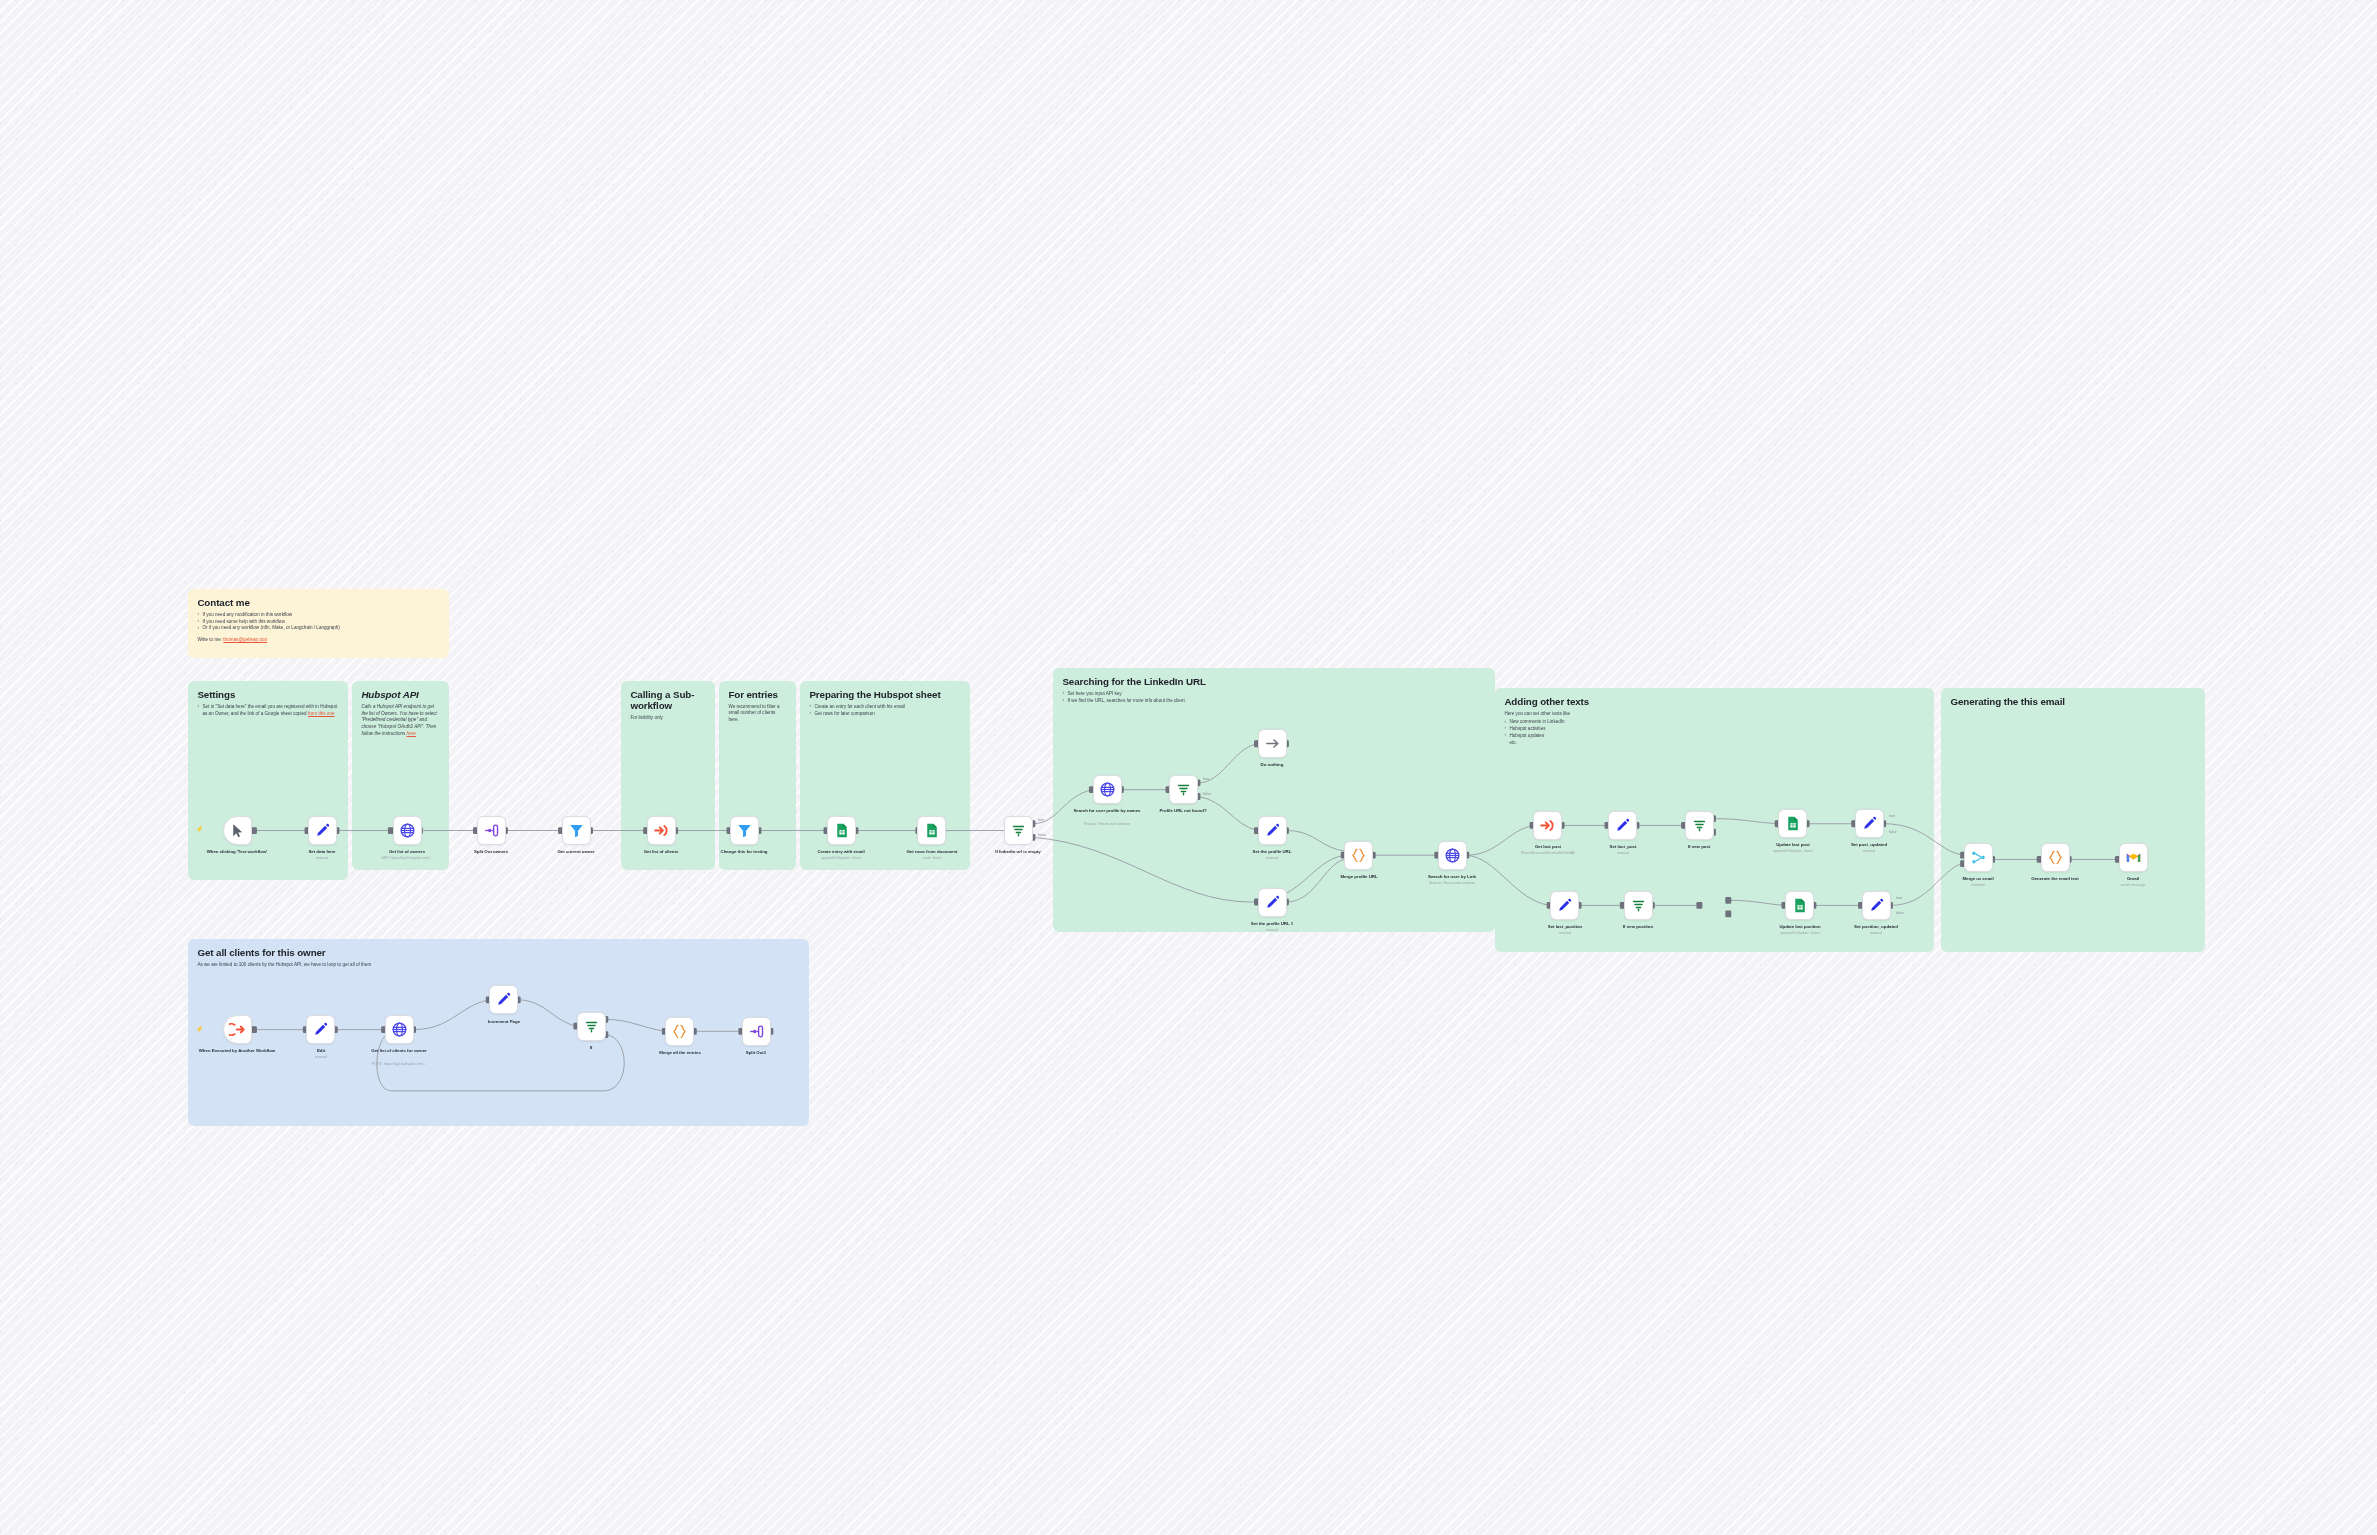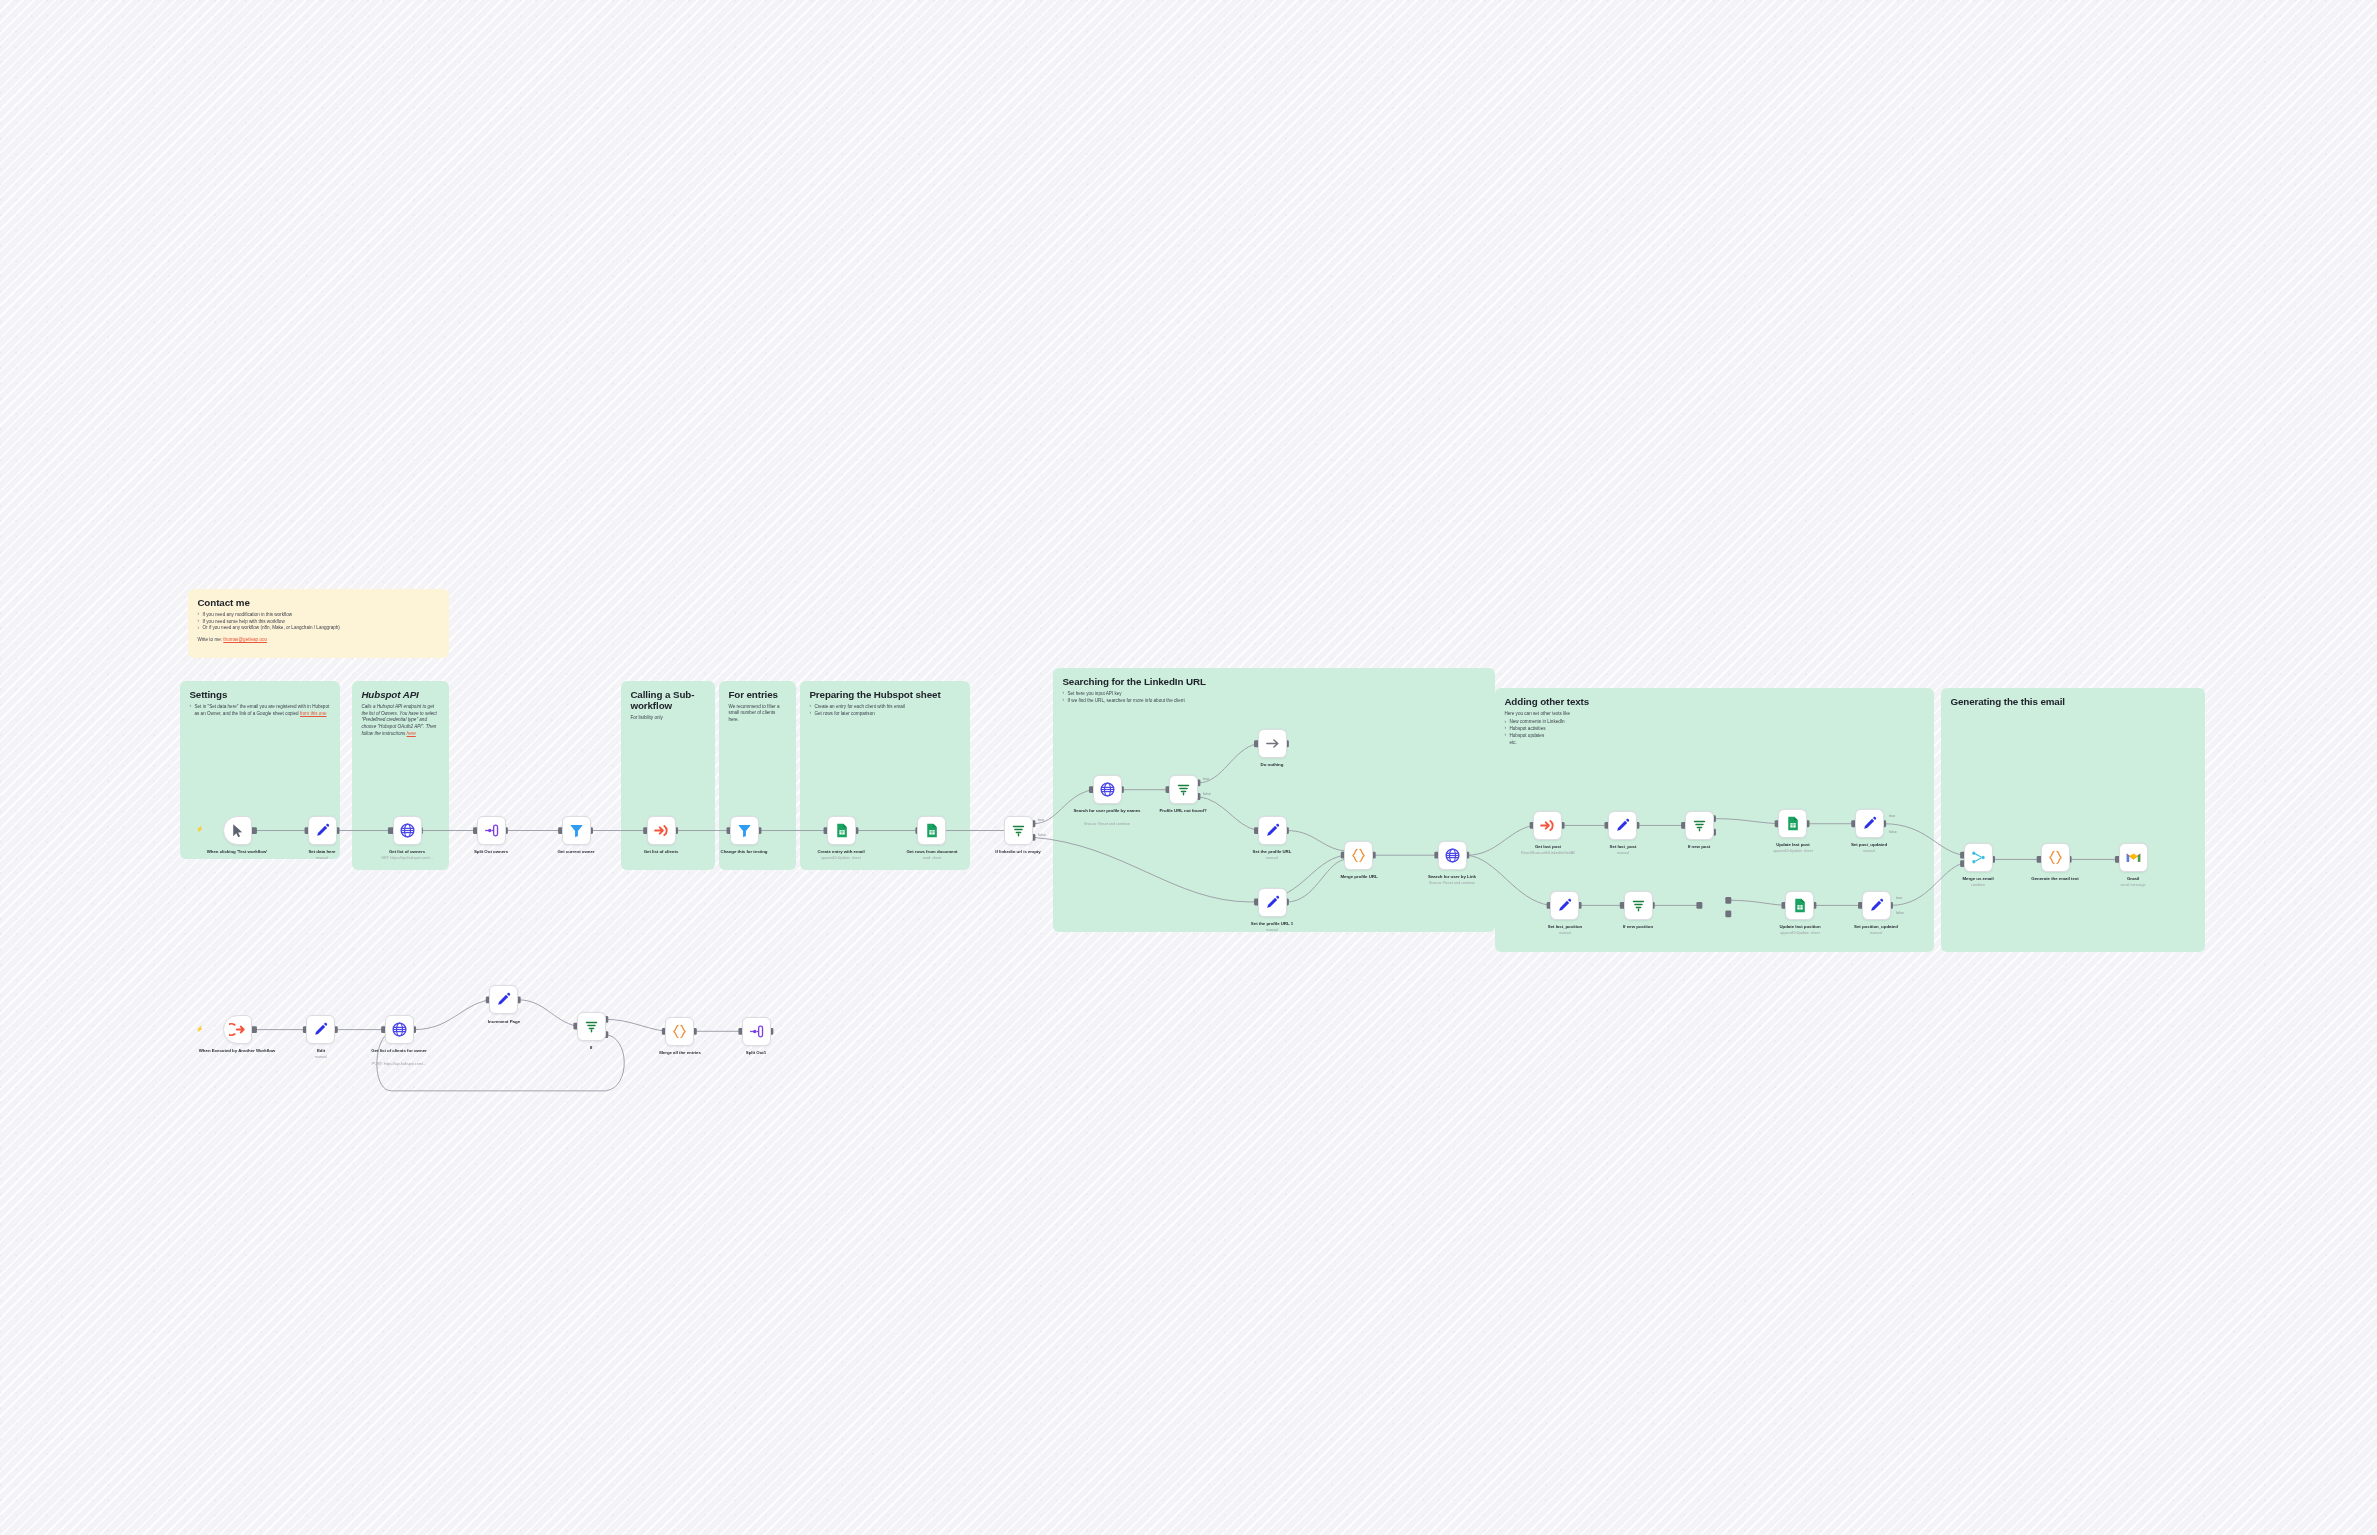--- a/index.html
+++ b/index.html
@@ -127,21 +127,21 @@
     <ul>
       <li>If you need any modification in this workflow</li>
       <li>If you need some help with this workflow</li>
       <li>Or if you need any workflow (n8n, Make, or Langchain / Langgraph)</li>
     </ul>
     <div class="contact-line">
       <span>Write to me: </span><a class="lnk" href="#">thomas@getleap.ooo</a>
     </div>
   </div>
 
-  <div class="sticky green" style="left:180px; top:681px; width:160px; height:178px;">
+  <div class="sticky green" style="left:188px; top:681px; width:160px; height:199px;">
     <h3>Settings</h3>
     <ul>
       <li><span>Set in "Set data here" the email you are registered with in Hubspot as an Owner, and the link of a Google sheet copied </span><a class="lnk" href="#">from this one</a></li>
     </ul>
   </div>
 
   <div class="sticky green" style="left:352px; top:681px; width:97px; height:189px;font-style:italic;">
     <h3>Hubspot API</h3>
     <div class="para"><span>Calls a Hubspot API endpoint to get the list of Owners.
 You have to select "Predefined credential type" and choose "Hubspot OAuth2 API". Then follow the instructions </span><a class="lnk" href="#">here</a></div>
@@ -181,20 +181,24 @@
       <li>Hubspot activities</li>
       <li>Hubspot updates</li>
     </ul>
     <div class="sub" style="padding-left:5.1px;">etc.</div>
   </div>
 
   <div class="sticky green" style="left:1941px; top:688px; width:264px; height:264px;">
     <h3>Generating the this email</h3>
   </div>
 
+  <div class="sticky blue" style="left:188px; top:939px; width:621px; height:187px;">
+    <h3>Get all clients for this owner</h3>
+    <div class="sub">As we are limited to 100 clients by the Hubspot API, we have to loop to get all of them</div>
+  </div>
 
   <svg class="edges" viewBox="0 0 2794 1805">
 
     <path d="M 299,976 L 362,976"></path>
     <path d="M 396,976 L 460,976"></path>
     <path d="M 494,976 L 560,976"></path>
     <path d="M 594,976 L 660,976"></path>
     <path d="M 694,976 L 760,976"></path>
     <path d="M 794,976 L 858,976"></path>
     <path d="M 892,976 L 972,976"></path>

